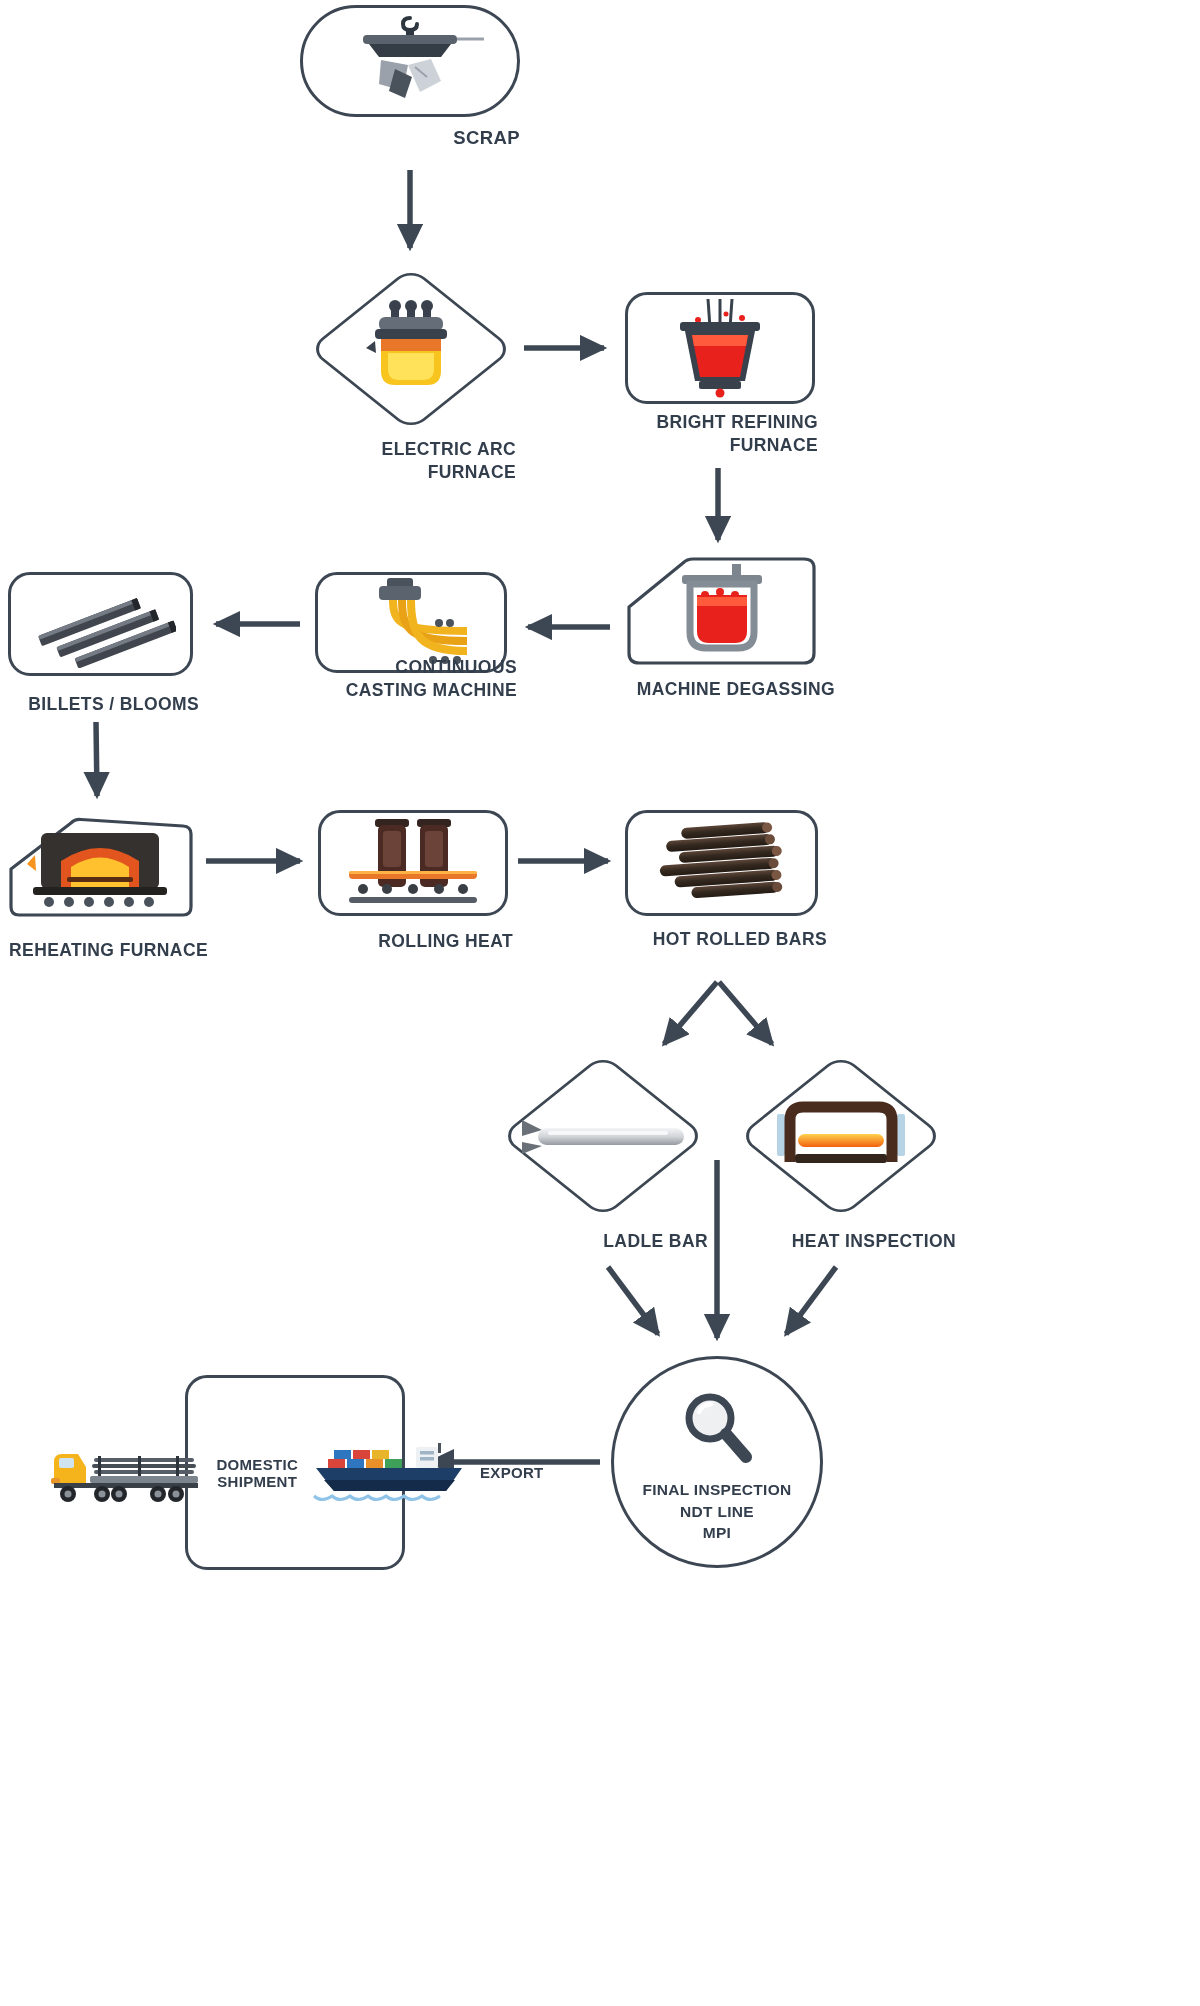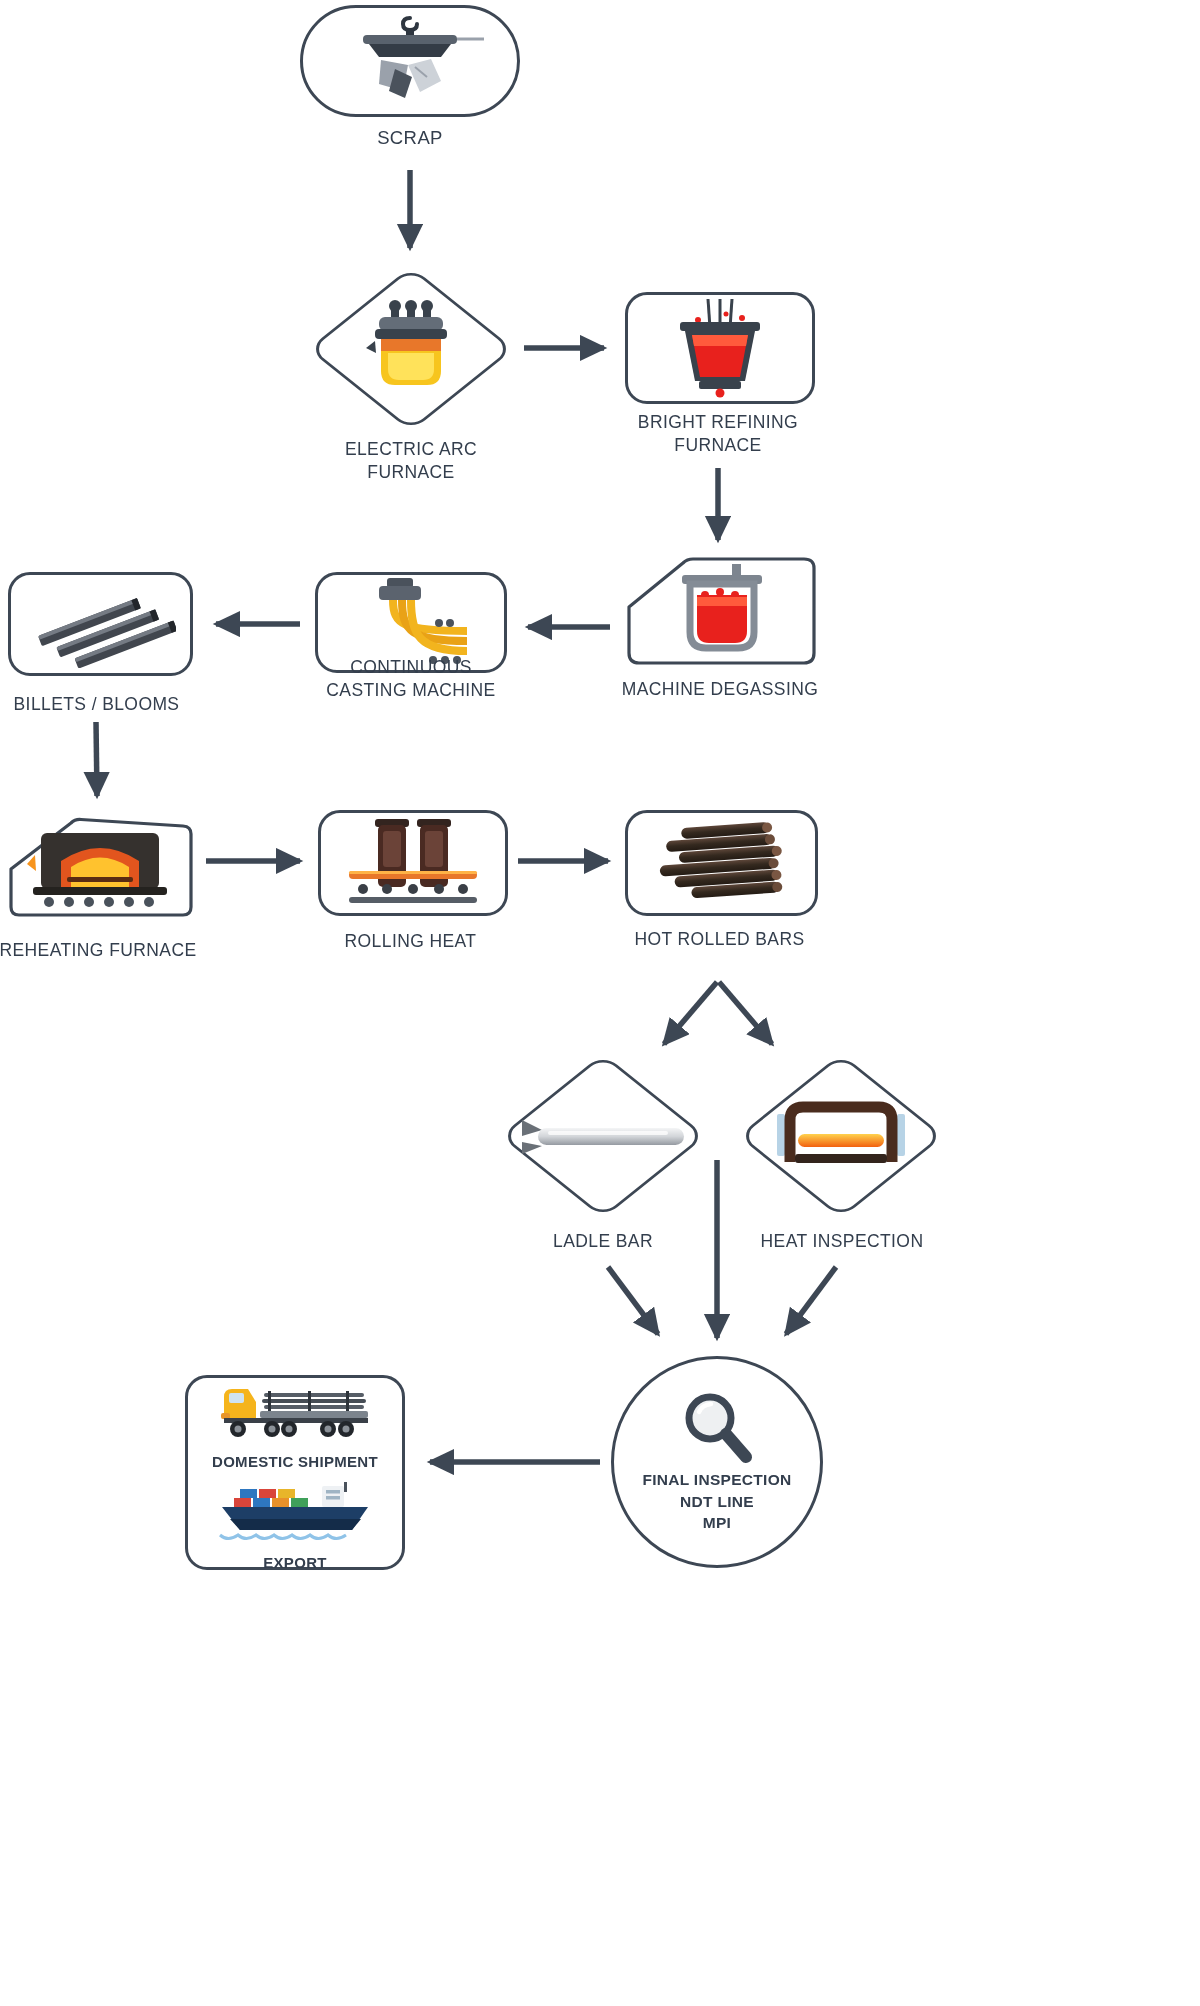--- a/index.html
+++ b/index.html
@@ -10,33 +10,33 @@
   }
   *{margin:0;padding:0;box-sizing:border-box}
   body{background:var(--background);font-family:"Liberation Sans",sans-serif}
   #canvas{position:relative;width:1200px;height:2006px;background:var(--background);overflow:hidden}
   #flow-arrows{position:absolute;left:0;top:0;z-index:1}
   .arrow-line{stroke:var(--arrow);stroke-width:5.5;fill:none}
   #ah-tri{fill:var(--arrow)}
   .node{position:absolute;z-index:2;display:flex;align-items:center;justify-content:center;background:#fff;border:3px solid var(--outline)}
   .stadium{border-radius:60px}
   .rrect{border-radius:22px}
-  .circlenode{border-radius:50%;flex-direction:column;justify-content:flex-start;padding-top:28px;}
+  .circlenode{border-radius:50%;flex-direction:column;justify-content:flex-start;padding-top:28px;gap:10px}
   .diamond{transform:scaleY(.8) rotate(45deg);border-radius:20px}
   .diamond .inner{width:100%;height:100%;display:flex;align-items:center;justify-content:center;transform:rotate(-45deg) scaleY(1.25)}
   .freeform{background:none;border:none}
   .freeform .shape{position:absolute;inset:0;width:100%;height:100%}
   .freeform .shape path{fill:#fff;stroke:var(--outline);stroke-width:3.2;stroke-linejoin:round}
   .freeform .icon{position:relative;z-index:1}
   .icon{display:flex;align-items:center;justify-content:center}
-  .label{position:absolute;z-index:3;color:var(--text);font-weight:normal;font-size:17.5px;line-height:1.32;letter-spacing:.4px;text-align:center;white-space:pre-line}
+  .label{position:absolute;z-index:3;color:var(--text);font-weight:bold;font-size:17.5px;line-height:1.32;letter-spacing:.4px;text-align:right;white-space:pre-line}
   .label.lg{font-size:18.5px}
   .inlabel{color:var(--text);font-weight:bold;text-align:center;white-space:pre-line}
   .circlenode .inlabel{font-size:15.5px;line-height:1.4;letter-spacing:.3px}
-  .ship-box{flex-direction:column;gap:12px;padding:10px 20px}
+  .ship-box{flex-direction:row;gap:12px;padding:10px 20px}
   .ship-box .inlabel{font-size:15px;letter-spacing:.3px}
 </style>
 </head>
 <body>
 
 <div id="canvas">
 
   <svg id="flow-arrows" width="1200" height="2006">
     <defs>
       <marker id="ah" markerWidth="5.4" markerHeight="5" refX="4.4" refY="2.4" orient="auto" markerUnits="strokeWidth">

